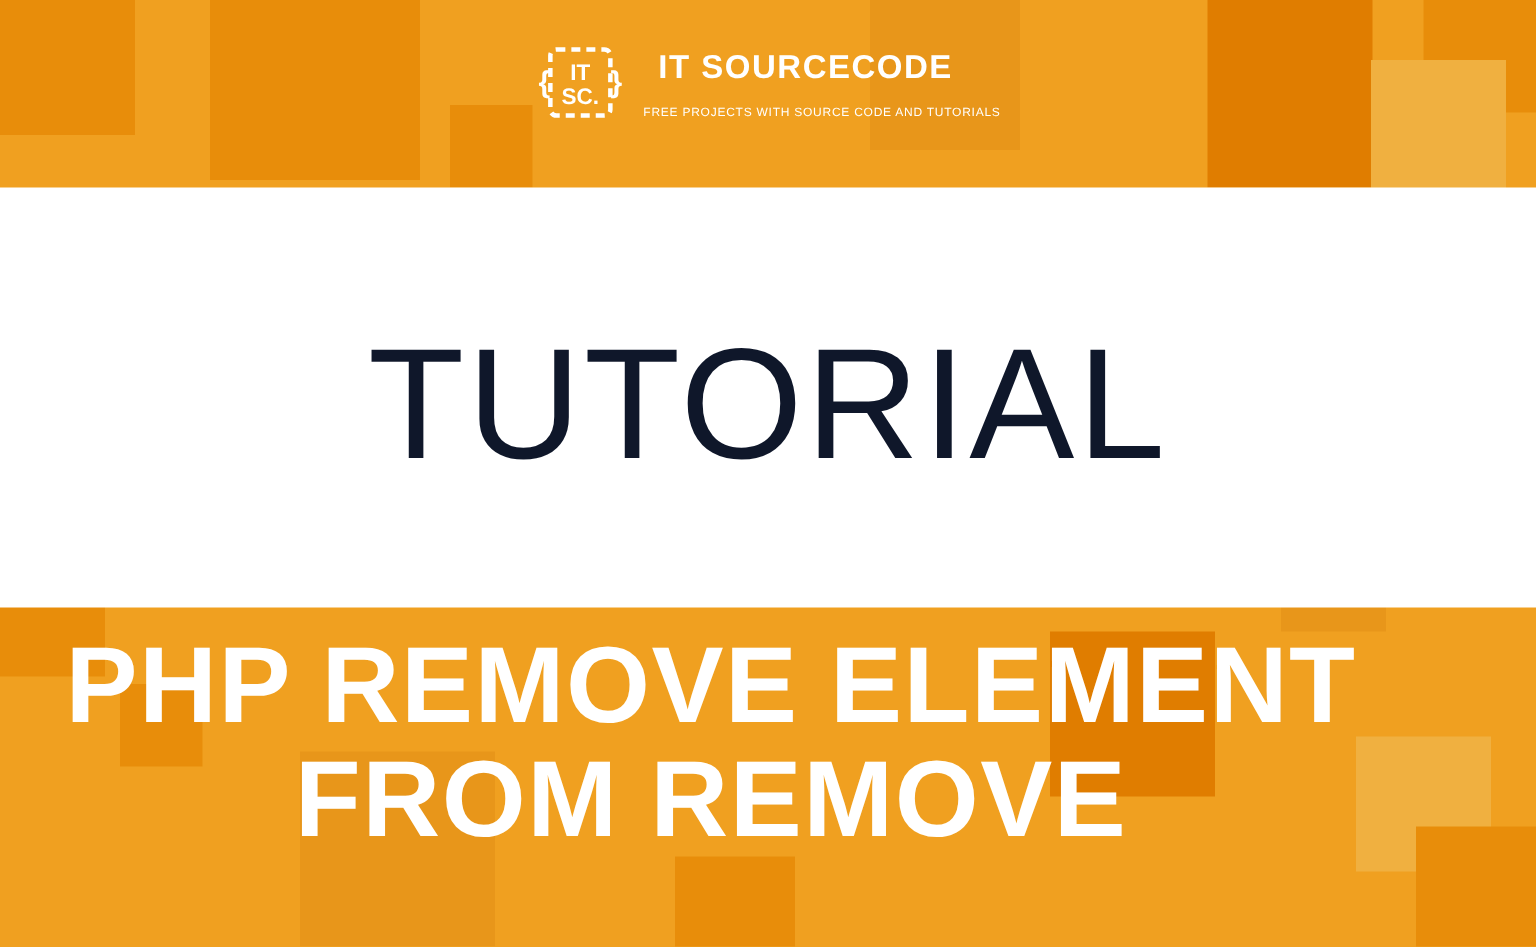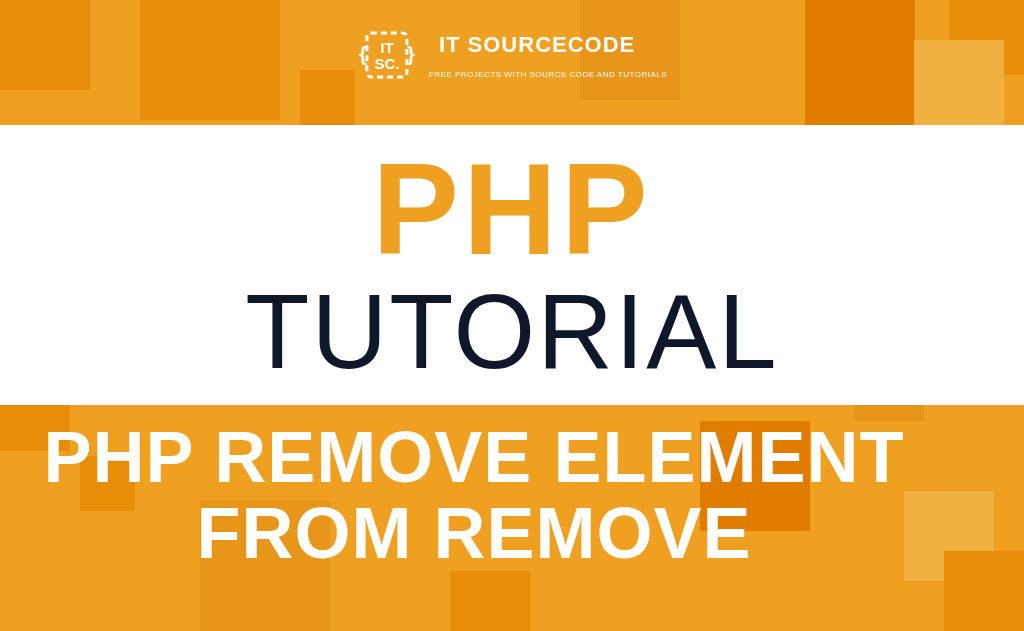--- a/index.html
+++ b/index.html
@@ -150,20 +150,19 @@
       <text x="54" y="36" fill="white" font-size="20" font-weight="900" text-anchor="middle" font-family="Arial">}</text>
     </svg>
   </div>
   <div class="logo-text">
     <div class="logo-title">IT SOURCECODE</div>
     <div class="logo-subtitle">FREE PROJECTS WITH SOURCE CODE AND TUTORIALS</div>
   </div>
 </div>
 
 <div class="white-band">
-  <div class="main-title-line1">PHP</div>
   <div class="main-title-line2">TUTORIAL</div>
 </div>
 
 <div class="subtitle-wrap">
   <div class="subtitle">PHP REMOVE ELEMENT</div>
   <div class="subtitle">FROM REMOVE</div>
 </div>
 
 </body></html>

